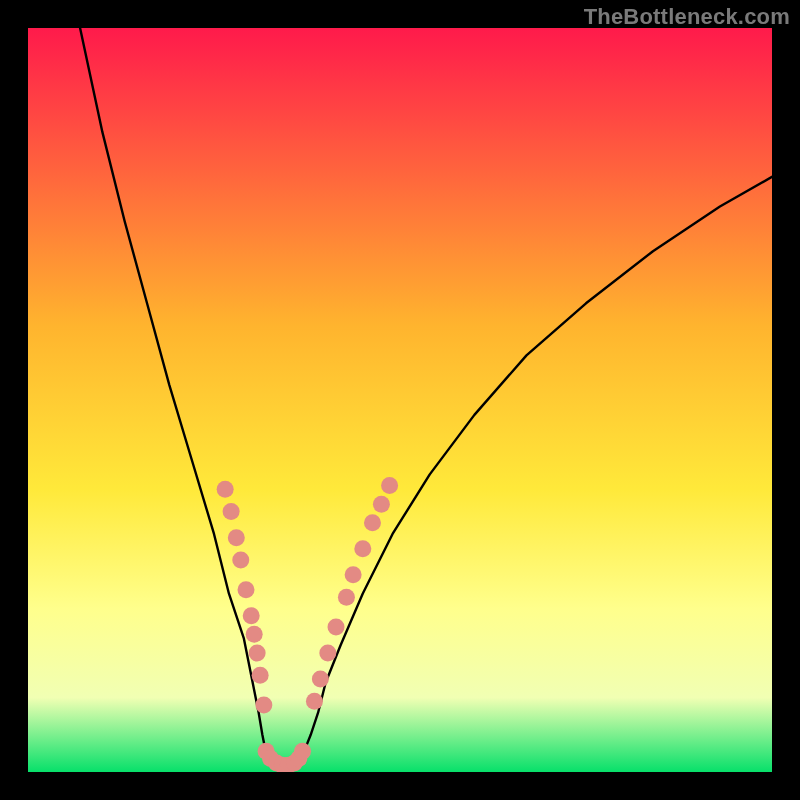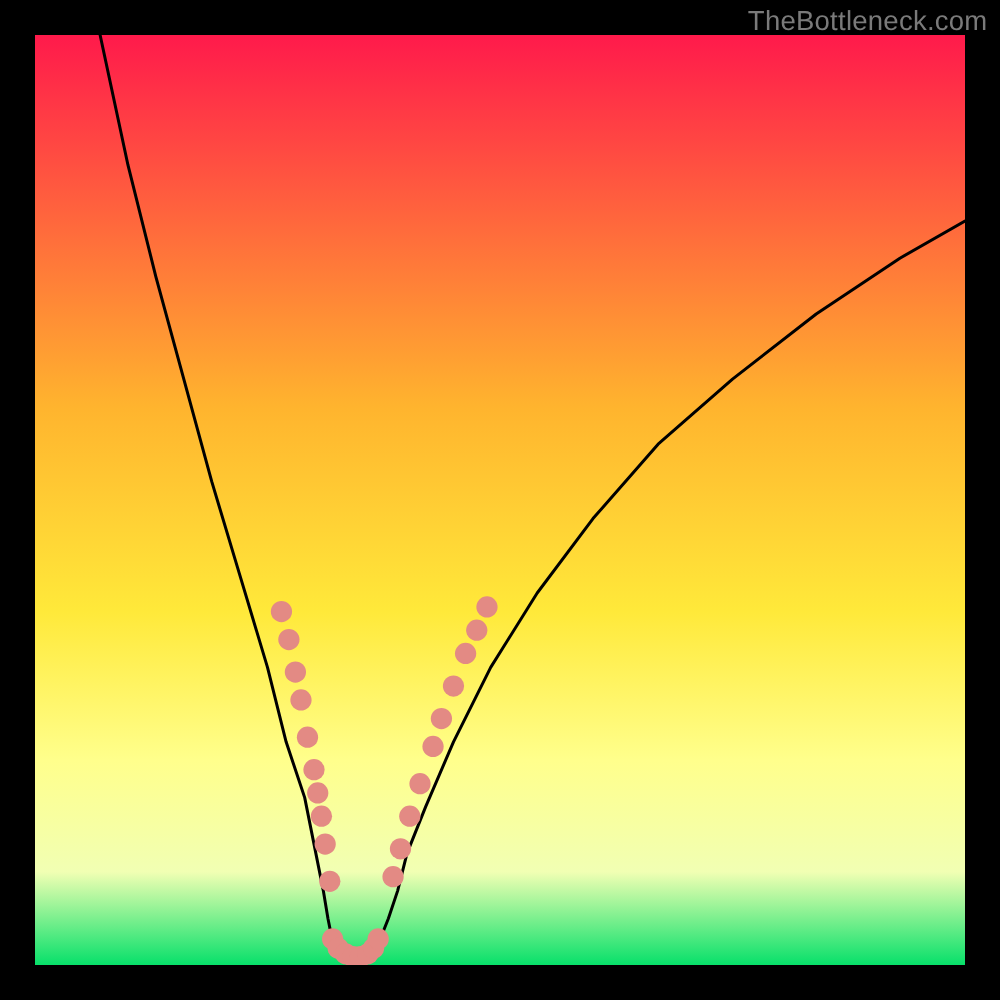--- a/index.html
+++ b/index.html
@@ -16,21 +16,21 @@
     width: 800px;
     height: 800px;
     background: #000;
   }
   .watermark {
     position: absolute;
     top: 4px;
     right: 10px;
     color: #7a7a7a;
     font-size: 22px;
-    font-weight: 400;
+    font-weight: 700;
     letter-spacing: 0.2px;
     z-index: 5;
   }
   .plot-frame {
     position: absolute;
     left: 28px;
     top: 28px;
     width: 744px;
     height: 744px;
   }

